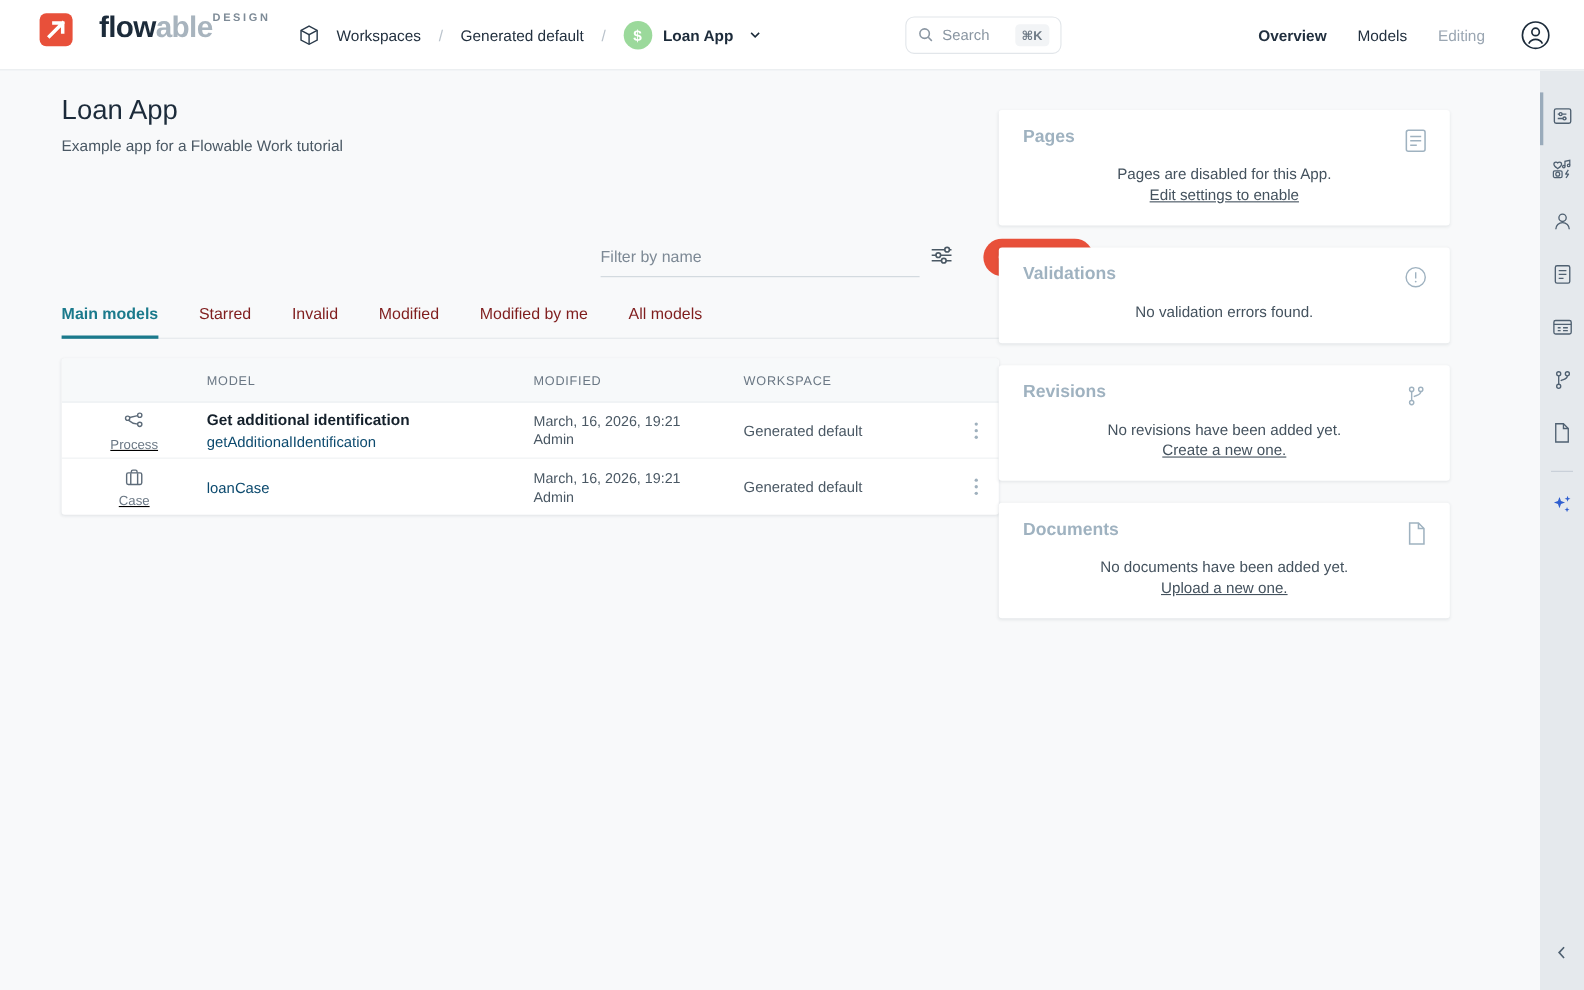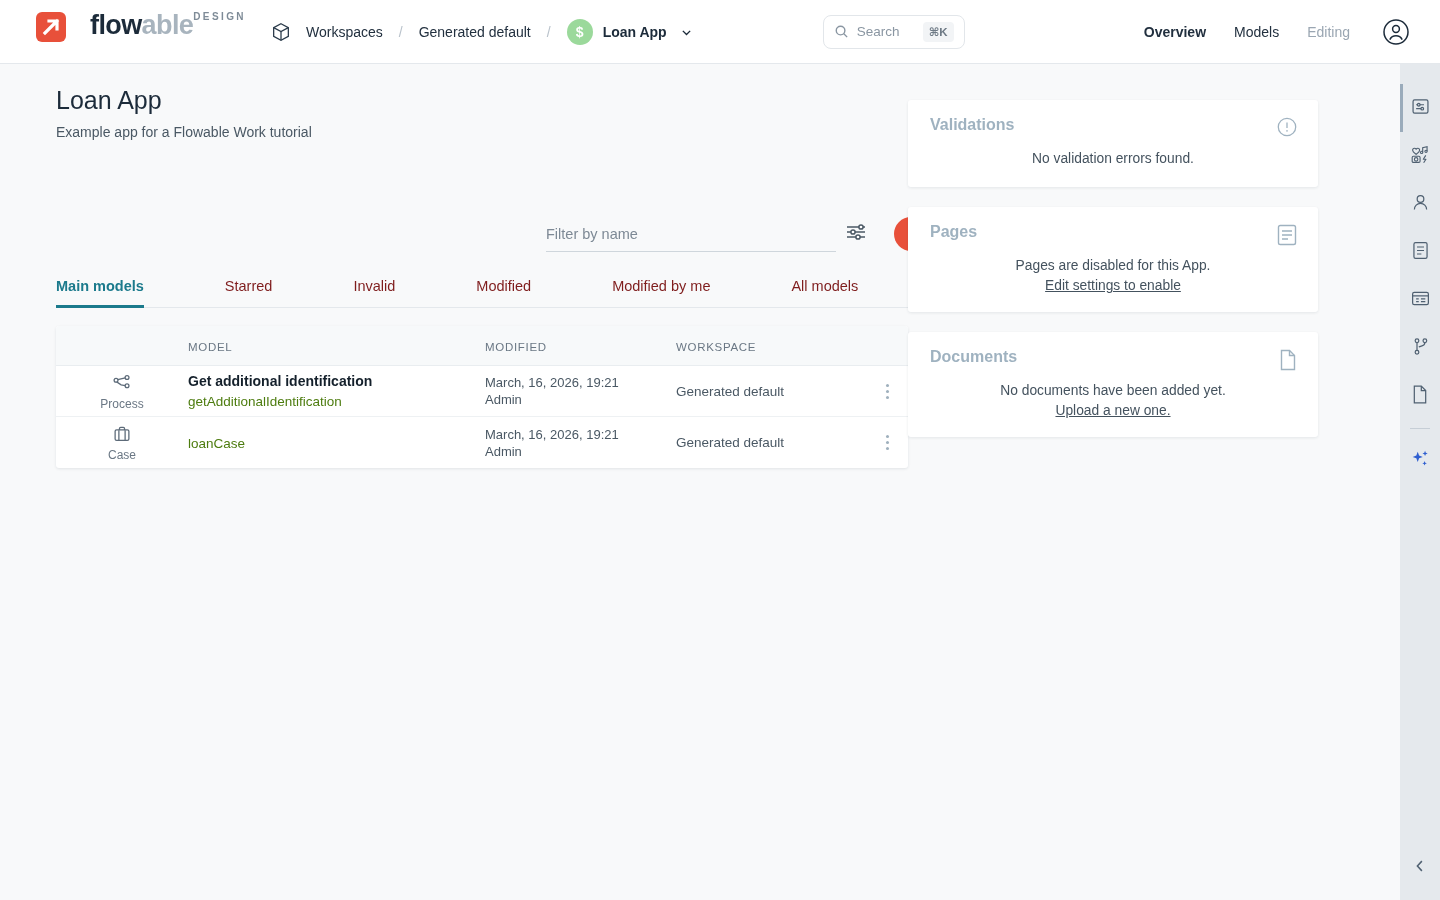--- a/index.html
+++ b/index.html
@@ -107,21 +107,20 @@
     display: flex; align-items: center; gap: 8px;
     font-family: inherit; cursor: pointer;
   }
   .create-btn .plus-ico { width: 16px; height: 16px; flex: none; }
 
   
   .tabs {
     position: absolute; left: 56px; top: 206px; width: 876px;
     display: flex; 
     border-bottom: 1px solid #e4e8ec;
-    gap: 44px;
   }
   .tab {
     font-size: 14.5px; color: #7f1d1d; padding: 8px 0 11px 0;
     margin-right: 37px; cursor: pointer; white-space: nowrap;
     border-bottom: 3px solid transparent; margin-bottom: -1px;
   }
   .tab.active { color: #1b7a8c; font-weight: bold; border-bottom-color: #1b7a8c; }
 
   
   .table-card {
@@ -131,36 +130,36 @@
     box-shadow: 0 1px 3px rgba(20,40,60,0.10);
     overflow: hidden;
   }
   .t-head {
     display: flex; height: 40px; align-items: center;
     background: #f7f9fa; border-bottom: 1px solid #e9edf0;
   }
   .t-head span {
     font-size: 11.5px; letter-spacing: 0.7px; color: #6a7784; font-weight: normal; margin-top: 40px;
   }
-  .c-icon  { width: 132px; flex: none; }
+  .c-icon  { width: 132px; flex: none; text-decoration: underline; }
   .c-model { width: 297px; flex: none; }
   .c-mod   { width: 191px; flex: none; }
   .c-ws    { width: 190px; flex: none; }
   .c-menu  { width: 42px; flex: none; display: flex; justify-content: center; }
 
   .t-row {
     display: flex; align-items: center; min-height: 51px;
     border-bottom: 1px solid #eef1f3;
   }
   .t-row:last-child { border-bottom: none; }
   .type-cell { display: flex; flex-direction: column; align-items: center; justify-content: center; }
   .type-cell svg { display: block; }
   .type-label { font-size: 12px; color: #6a7784; margin-top: 3px; }
   .m-name { font-size: 14px; font-weight: bold; color: #14202b; line-height: 19px; }
-  .m-key  { font-size: 13.5px; color: #4d7c0f; line-height: 19px; margin-top: 1px; }
+  .m-key  { font-size: 13.5px; color: #0c4a6e; line-height: 19px; margin-top: 1px; }
   .cellline { font-size: 13px; color: #4a5864; line-height: 17px; }
   .cellline.ws { font-size: 13.5px; }
   .kebab { display: flex; flex-direction: column; gap: 3px; cursor: pointer; padding: 6px; }
   .kebab i { width: 3px; height: 3px; border-radius: 50%; background: #9fb0bd; display: block; }
 
   
   .side-cards { position: absolute; left: 908px; top: 36px; width: 410px; }
   .card {
     background: #ffffff; border-radius: 3px;
     box-shadow: 0 1px 3px rgba(20,40,60,0.09);
@@ -372,47 +371,63 @@
             <i></i>
             <i></i>
           </span>
       </div>
     </div>
   </div>
 
   <div class="side-cards">
 
     <div class="card">
+      <div class="card-title">Pages</div>
+      <span class="card-ico">
+        <svg width="22" height="24" viewBox="0 0 22 24" fill="none" stroke="#9fb2c0" stroke-width="1.4">
+          <rect x="2.5" y="2.5" width="17" height="19" rx="1.8"></rect>
+          <path d="M6 8h10M6 12h10M6 16h6"></path>
+        </svg>
+      </span>
+      <div class="card-body">
+        <p>Pages are disabled for this App.</p>
+        <a href="#">Edit settings to enable</a>
+      </div>
+    </div>
+
+    <div class="card">
       <div class="card-title">Validations</div>
       <span class="card-ico">
         <svg width="22" height="22" viewBox="0 0 24 24" fill="none" stroke="#9fb2c0" stroke-width="1.4">
           <circle cx="12" cy="12" r="9.5"></circle>
             <path d="M12 7v6.2"></path>
             <circle cx="12" cy="16.3" r="0.9" fill="#9fb2c0" stroke="none"></circle>
         </svg>
       </span>
       <div class="card-body">
         <p>No validation errors found.</p>
       </div>
     </div>
 
     <div class="card">
-      <div class="card-title">Pages</div>
+      <div class="card-title">Revisions</div>
       <span class="card-ico">
-        <svg width="22" height="24" viewBox="0 0 22 24" fill="none" stroke="#9fb2c0" stroke-width="1.4">
-          <rect x="2.5" y="2.5" width="17" height="19" rx="1.8"></rect>
-          <path d="M6 8h10M6 12h10M6 16h6"></path>
+        <svg width="22" height="24" viewBox="0 0 24 24" fill="none" stroke="#9fb2c0" stroke-width="1.4">
+          <circle cx="8" cy="5.5" r="2.1"></circle>
+            <circle cx="17" cy="5.5" r="2.1"></circle>
+            <circle cx="8" cy="18.5" r="2.1"></circle>
+          <path d="M8 7.6v8.8"></path>
+            <path d="M17 7.6c0 4-4.4 3.4-6.9 5.1"></path>
         </svg>
       </span>
       <div class="card-body">
-        <p>Pages are disabled for this App.</p>
-        <a href="#">Edit settings to enable</a>
-      </div>
-    </div>
-
+        <p>No revisions have been added yet.</p>
+        <a href="#">Create a new one.</a>
+      </div>
+    </div>
 
     <div class="card">
       <div class="card-title">Documents</div>
       <span class="card-ico">
         <svg width="20" height="24" viewBox="0 0 20 24" fill="none" stroke="#9fb2c0" stroke-width="1.4">
           <path d="M3.5 2.5h8l5 5v14h-13z"></path>
             <path d="M11.5 2.5v5h5"></path>
         </svg>
       </span>
       <div class="card-body">

